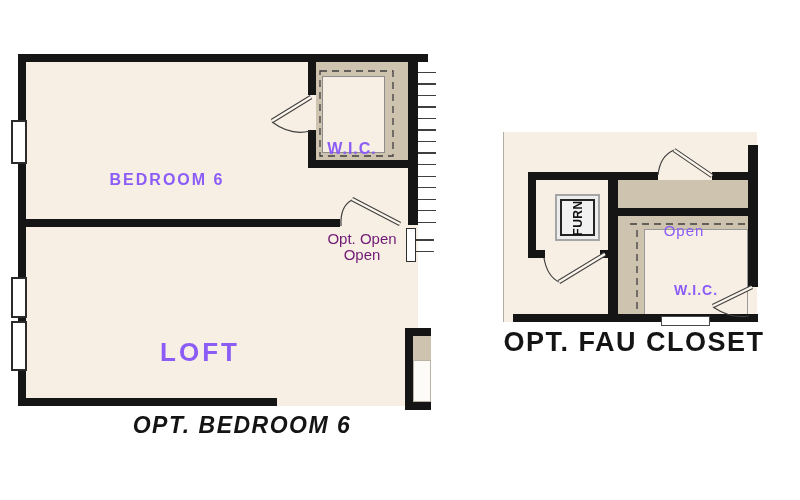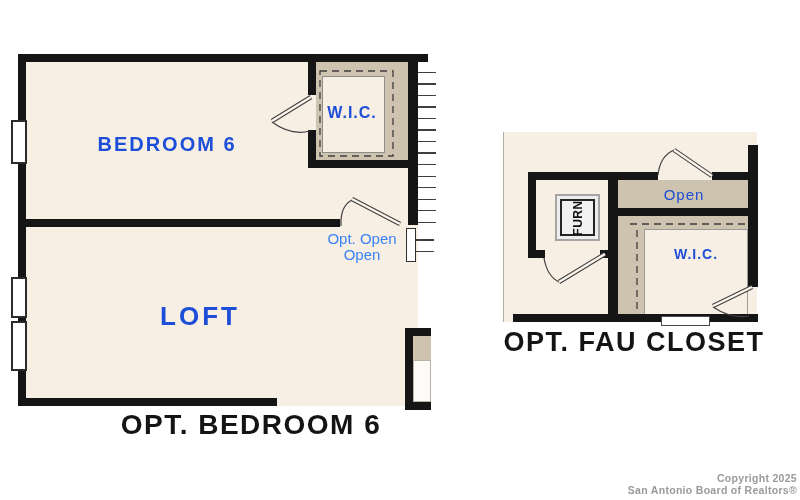--- a/index.html
+++ b/index.html
@@ -4,23 +4,23 @@
 <style>
   html,body{margin:0;padding:0;background:#ffffff;}
   .canvas{position:relative;width:800px;height:500px;background:#ffffff;overflow:hidden;
           font-family:"Liberation Sans", sans-serif;}
   .abs{position:absolute;}
   .fill-room{background:#f8efe4;}
   .fill-shade{background:#cdc3ae;}
   .wall{background:#151515;}
   .window{background:#ffffff;border:2px solid #2b2b2b;box-sizing:border-box;}
   .treads{background:repeating-linear-gradient(to bottom, transparent 0 10px, #3f3f3f 10px 11.5px);}
-  .label{color:#1d4ed8;font-weight:700;white-space:nowrap;transform:translate(-50%,-50%);}
+  .label{color:#8b5cf6;font-weight:700;white-space:nowrap;transform:translate(-50%,-50%);margin-top:36px;}
   .caption{color:#141414;font-weight:700;white-space:nowrap;transform:translate(-50%,-50%);}
-  .note{color:#3b82f6;font-weight:400;text-align:center;transform:translate(-50%,-50%);line-height:16px;}
+  .note{color:#701a75;font-weight:400;text-align:center;transform:translate(-50%,-50%);line-height:16px;}
   svg{position:absolute;left:0;top:0;}
   .wm{position:absolute;right:3px;bottom:4px;text-align:right;color:#9a9a9a;font-weight:700;
       font-size:10.5px;line-height:11.5px;letter-spacing:0.3px;
       text-shadow:1px 1px 0 #ffffff;}
   .furn-outer{background:#ededed;border:2px solid #a5a5a5;box-sizing:border-box;}
   .furn-inner{position:absolute;left:3px;top:3px;right:3px;bottom:3px;border:2px solid #242424;background:#f1f1f1;}
   .furn-text{position:absolute;left:50%;top:50%;transform:translate(-50%,-50%) rotate(-90deg);
              font-size:12px;font-weight:700;color:#111;letter-spacing:0.5px;}
   .wic-inner-left{background:#f8efe4;border:1px solid #8d8d8d;box-sizing:border-box;}
   .wic-inner-right{background:#f8efe4;border:1px solid #9a9a9a;box-sizing:border-box;}
@@ -56,28 +56,28 @@
     <div class="abs" style="left:413px;top:360px;width:18px;height:42px;background:#fdfbf8;border:1px solid #b9b2a5;box-sizing:border-box;"></div>
 
     <div class="abs window" style="left:11px;top:120px;width:16px;height:44px;"></div>
     <div class="abs window" style="left:11px;top:277px;width:16px;height:41px;"></div>
     <div class="abs window" style="left:11px;top:321px;width:16px;height:50px;"></div>
 
     <div class="abs treads" style="left:418px;top:62px;width:18px;height:164px;"></div>
     <div class="abs treads" style="left:416px;top:229px;width:18px;height:33px;"></div>
     <div class="abs railpost" style="left:406px;top:228px;width:10px;height:34px;"></div>
 
-    <div class="abs label" style="left:167px;top:144px;font-size:20px;letter-spacing:2px;">BEDROOM 6</div>
+    <div class="abs label" style="left:167px;top:144px;font-size:16px;letter-spacing:2px;">BEDROOM 6</div>
     <div class="abs label" style="left:352px;top:113px;font-size:16px;letter-spacing:1px;">W.I.C.</div>
     <div class="abs label" style="left:200px;top:316px;font-size:26px;letter-spacing:3px;">LOFT</div>
     <div class="abs note" style="left:362px;top:247px;font-size:15px;">
       <div>Opt. Open</div>
       <div>Open</div>
     </div>
-    <div class="abs caption" style="left:251px;top:425px;font-size:28px;letter-spacing:1.5px;">OPT. BEDROOM 6</div>
+    <div class="abs caption" style="left:242px;top:425px;font-size:23px;letter-spacing:1.5px;font-style:italic;">OPT. BEDROOM 6</div>
   </div>
 
   <div>
 
     <div class="abs fill-room" style="left:503px;top:132px;width:254px;height:190px;border-left:1px solid #b3aca0;box-sizing:border-box;"></div>
 
     <div class="abs fill-shade" style="left:618px;top:180px;width:130px;height:28px;"></div>
 
     <div class="abs fill-shade" style="left:618px;top:216px;width:130px;height:13px;"></div>
     <div class="abs fill-shade" style="left:618px;top:216px;width:26px;height:99px;"></div>
@@ -137,18 +137,14 @@
       <line x1="712" y1="176" x2="674" y2="150" stroke="#fbf5ec" stroke-width="2.4"></line>
     </g>
 
     <g>
       <path d="M 713,307 Q 731,319 749,316" fill="none" stroke="#3f3f3f" stroke-width="1.2"></path>
       <line x1="752" y1="287" x2="713" y2="306" stroke="#3f3f3f" stroke-width="4.5"></line>
       <line x1="752" y1="287" x2="713" y2="306" stroke="#fbf5ec" stroke-width="2.4"></line>
     </g>
   </svg>
 
-  <div class="wm">
-    <div>Copyright 2025</div>
-    <div>San Antonio Board of Realtors®</div>
-  </div>
 
 </div>
 
 </body></html>

